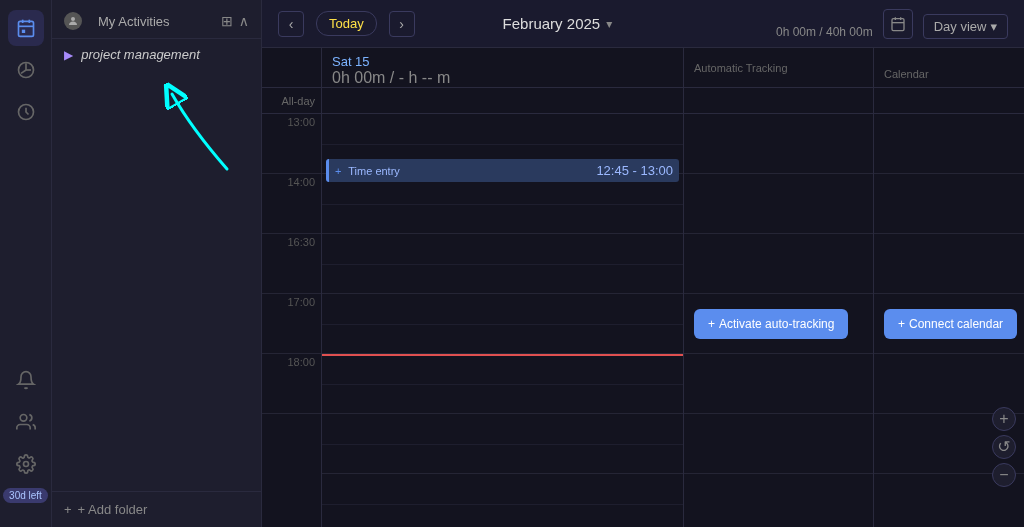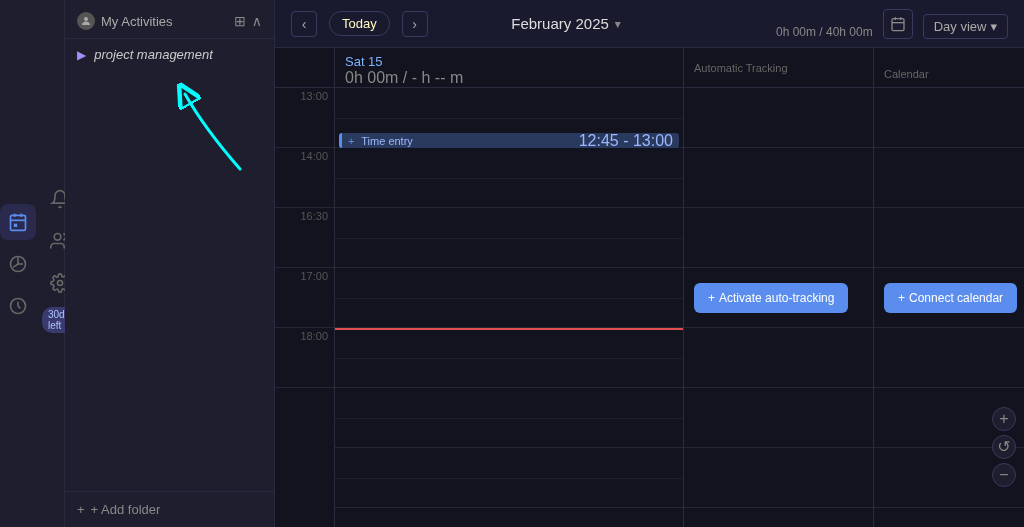--- a/index.html
+++ b/index.html
@@ -8,23 +8,24 @@
       color: #ccc;
       font-family: -apple-system, BlinkMacSystemFont, 'Segoe UI', sans-serif;
       font-size: 13px;
       display: flex;
       height: 527px;
       overflow: hidden;
     }
 
     
     .icon-sidebar {
-      width: 65px;
+      width: 52px;
       background: #1e1e2e;
       display: flex;
+      flex-direction: column;
       align-items: center;
       padding: 10px 0;
       border-right: 1px solid #2a2a3e;
       gap: 6px;
     }
     .icon-sidebar-top {
       flex: 1;
       display: flex;
       flex-direction: column;
       align-items: center;
@@ -76,21 +77,21 @@
     .activities-header {
       display: flex;
       align-items: center;
       justify-content: space-between;
       padding: 12px 12px 8px 12px;
       border-bottom: 1px solid #2a2a3e;
     }
     .activities-header-left {
       display: flex;
       align-items: center;
-      gap: 6px;
+      gap: 16px;
       color: #aaa;
       font-size: 13px;
       justify-content: flex-end;
     }
     .activities-header-right {
       display: flex;
       gap: 6px;
       color: #888;
     }
     .activity-item {
@@ -141,21 +142,21 @@
       display: flex;
       align-items: center;
       justify-content: center;
       font-size: 14px;
     }
     .today-btn {
       padding: 4px 12px;
       border: 1px solid #3a3a5e;
       border-radius: 12px;
       background: transparent;
-      color: #fef9c3;
+      color: #fde047;
       cursor: pointer;
       font-size: 13px;
     }
     .date-title {
       display: flex;
       align-items: center;
       gap: 6px;
       font-size: 15px;
       font-weight: 500;
       color: #ddd;
@@ -571,20 +572,26 @@
       <div class="day-time-info">0h 00m / - h -- m</div>
     </div>
     <div class="cal-tracking-col">
       <span>Automatic Tracking</span>
     </div>
     <div class="cal-calendar-col">
       <span>Calendar</span>
     </div>
   </div>
 
+  <div class="allday-row">
+    <div class="allday-label">All-day</div>
+    <div class="allday-content"></div>
+    <div class="allday-tracking"></div>
+    <div class="allday-calendar"></div>
+  </div>
 
   <div class="cal-body" style="position:relative;">
 
     <div class="time-column">
       <div class="time-slot">13:00</div>
       <div class="time-slot">14:00</div>
       <div class="time-slot">16:30</div>
       <div class="time-slot">17:00</div>
       <div class="time-slot">18:00</div>
     </div>
@@ -607,26 +614,26 @@
         </div>
       <div class="hour-line">
           <div class="half-line"></div>
         </div>
       <div class="hour-line">
           <div class="half-line"></div>
         </div>
 
       <div class="current-time-line" style="top: 240px;"></div>
 
-      <div class="time-entry-block" style="top: 45px; height: 15px;">
+      <div class="time-entry-block" style="top: 45px; height: 23px;">
         <span style="font-size:11px;">
           <span style="color:#5b8dee; margin-right:4px;">+</span>
           <span>Time entry</span>
         </span>
-        <span style="font-size:16px;">12:45 - 13:00</span>
+        <span style="font-size:13px;">12:45 - 13:00</span>
       </div>
     </div>
 
     <div class="tracking-column" style="position:relative;">
       <div class="tracking-hour-line"></div>
       <div class="tracking-hour-line"></div>
       <div class="tracking-hour-line"></div>
       <div class="tracking-hour-line"></div>
       <div class="tracking-hour-line"></div>
       <div class="tracking-hour-line"></div>

